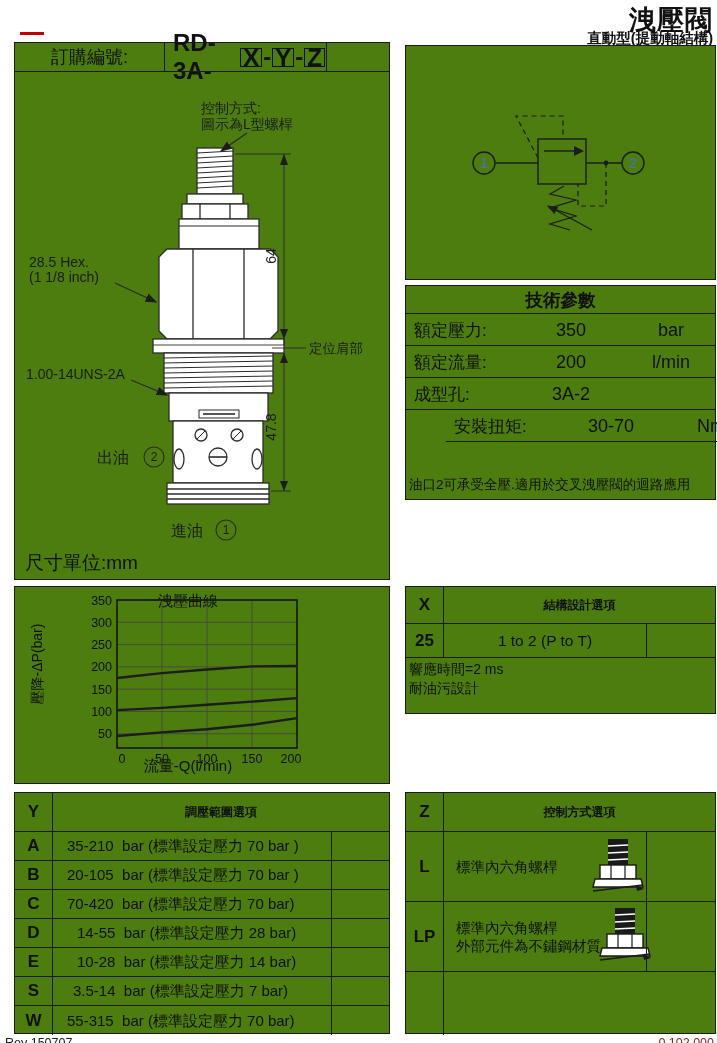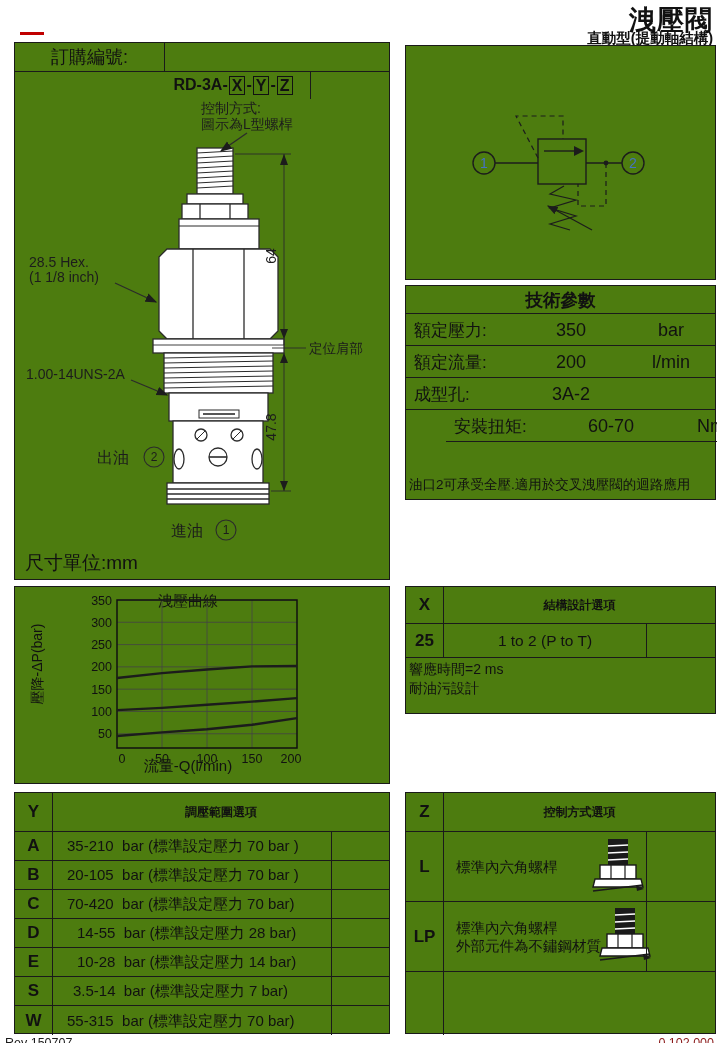--- a/index.html
+++ b/index.html
@@ -44,21 +44,21 @@
 
 <div id="page">
 
   <div class="abs" id="page-title">洩壓閥</div>
   <div class="abs" id="page-subtitle">直動型(提動軸結構)</div>
   <div class="abs" id="red-mark"></div>
 
   <div class="box" style="left:14px;top:42px;width:376px;height:538px;">
     <div>
       <div class="order-cell ctr" style="left:0;width:150px;font-size:18px;">訂購編號:</div>
-      <div class="order-cell ctr bold" style="left:142px;width:154px;font-size:16px;margin-top:28px;">
+      <div class="order-cell ctr bold" style="left:158px;width:154px;font-size:24px;">
         <span>RD-3A-</span><span class="codebox">X</span>-<span class="codebox">Y</span>-<span class="codebox">Z</span>
       </div>
       <div class="order-cell" style="left:304px;width:72px;border-right:none;border-bottom:none;"></div>
       <div class="abs" style="left:0;top:28px;width:100%;border-top:1.5px solid #1a1a1a;"></div>
     </div>
 
     <svg class="abs" style="left:0;top:28px;" width="373" height="480" viewBox="0 0 373 480">
       <defs>
         <marker id="arr" markerWidth="10" markerHeight="8" refX="8" refY="4" orient="auto">
           <polygon points="0,0.6 9,4 0,7.4" fill="#1c1c1c"></polygon>
@@ -202,21 +202,21 @@
       <span class="tvalue">200</span>
       <span class="tunit">l/min</span>
     </div>
     <div class="trow" style="top:92px;height:32px;">
       <span class="tlabel">成型孔:</span>
       <span class="tvalue">3A-2</span>
       <span class="tunit"></span>
     </div>
     <div class="trow" style="top:124px;height:32px;margin-left:40px;">
       <span class="tlabel">安裝扭矩:</span>
-      <span class="tvalue">60-70</span>
+      <span class="tvalue">30-70</span>
       <span class="tunit">Nm</span>
     </div>
     <div class="abs" style="left:3px;top:190px;width:305px;font-size:13.5px;">油口2可承受全壓.適用於交叉洩壓閥的迴路應用</div>
   </div>
 
   <div class="box" style="left:14px;top:586px;width:376px;height:198px;"></div>
   <div class="abs" id="chart-title">洩壓曲線</div>
   <div class="abs" id="chart-ylabel">壓降-ΔP(bar)</div>
   <div class="abs" id="chart-xlabel">流量-Q(l/min)</div>
   <svg class="abs" id="chart-svg" style="left:14px;top:586px;" width="376" height="198" viewBox="0 0 376 198">

